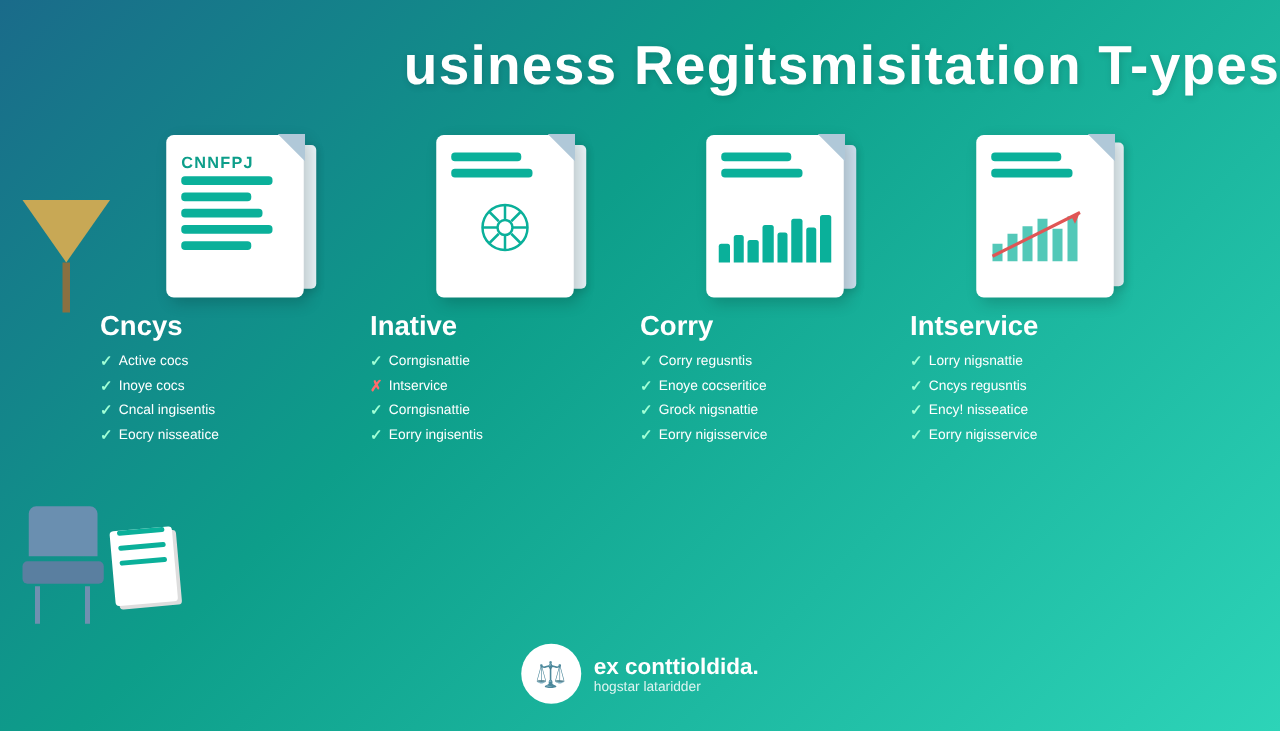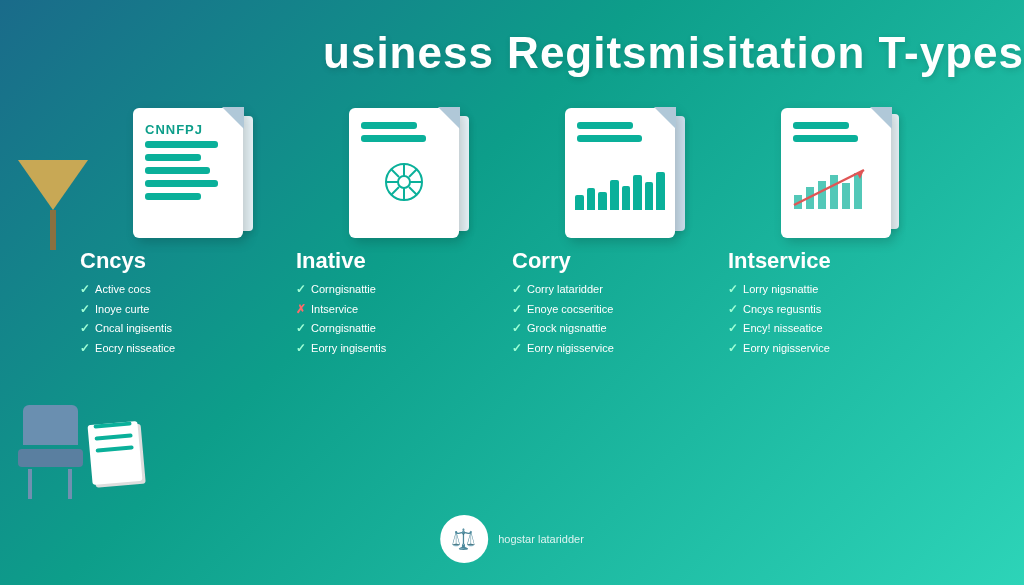--- a/index.html
+++ b/index.html
@@ -345,21 +345,21 @@
         </div>
       </div>
       <div class="card-label">Cncys</div>
       <ul class="bullet-list">
         <li>
             <span class="check">✓</span>
             <span>Active cocs</span>
           </li>
         <li>
             <span class="check">✓</span>
-            <span>Inoye curte</span>
+            <span>Inoye cocs</span>
           </li>
         <li>
             <span class="check">✓</span>
             <span>Cncal ingisentis</span>
           </li>
         <li>
             <span class="check">✓</span>
             <span>Eocry nisseatice</span>
           </li>
       </ul>
@@ -430,21 +430,21 @@
             <div class="bar" style="height:35px;"></div>
             <div class="bar" style="height:28px;"></div>
             <div class="bar" style="height:38px;"></div>
           </div>
         </div>
       </div>
       <div class="card-label">Corry</div>
       <ul class="bullet-list">
         <li>
             <span class="check">✓</span>
-            <span>Corry lataridder</span>
+            <span>Corry regusntis</span>
           </li>
         <li>
             <span class="check">✓</span>
             <span>Enoye cocseritice</span>
           </li>
         <li>
             <span class="check">✓</span>
             <span>Grock nigsnattie</span>
           </li>
         <li>
@@ -500,17 +500,18 @@
       </ul>
     </div>
 
   </div>
 
   <div class="footer">
     <div class="logo-circle">
       <span>⚖️</span>
     </div>
     <div class="logo-text">
+      <span class="logo-main">ex conttioldida.</span>
       <span class="logo-sub">hogstar lataridder</span>
     </div>
   </div>
 
 </div>
 
 </body></html>

